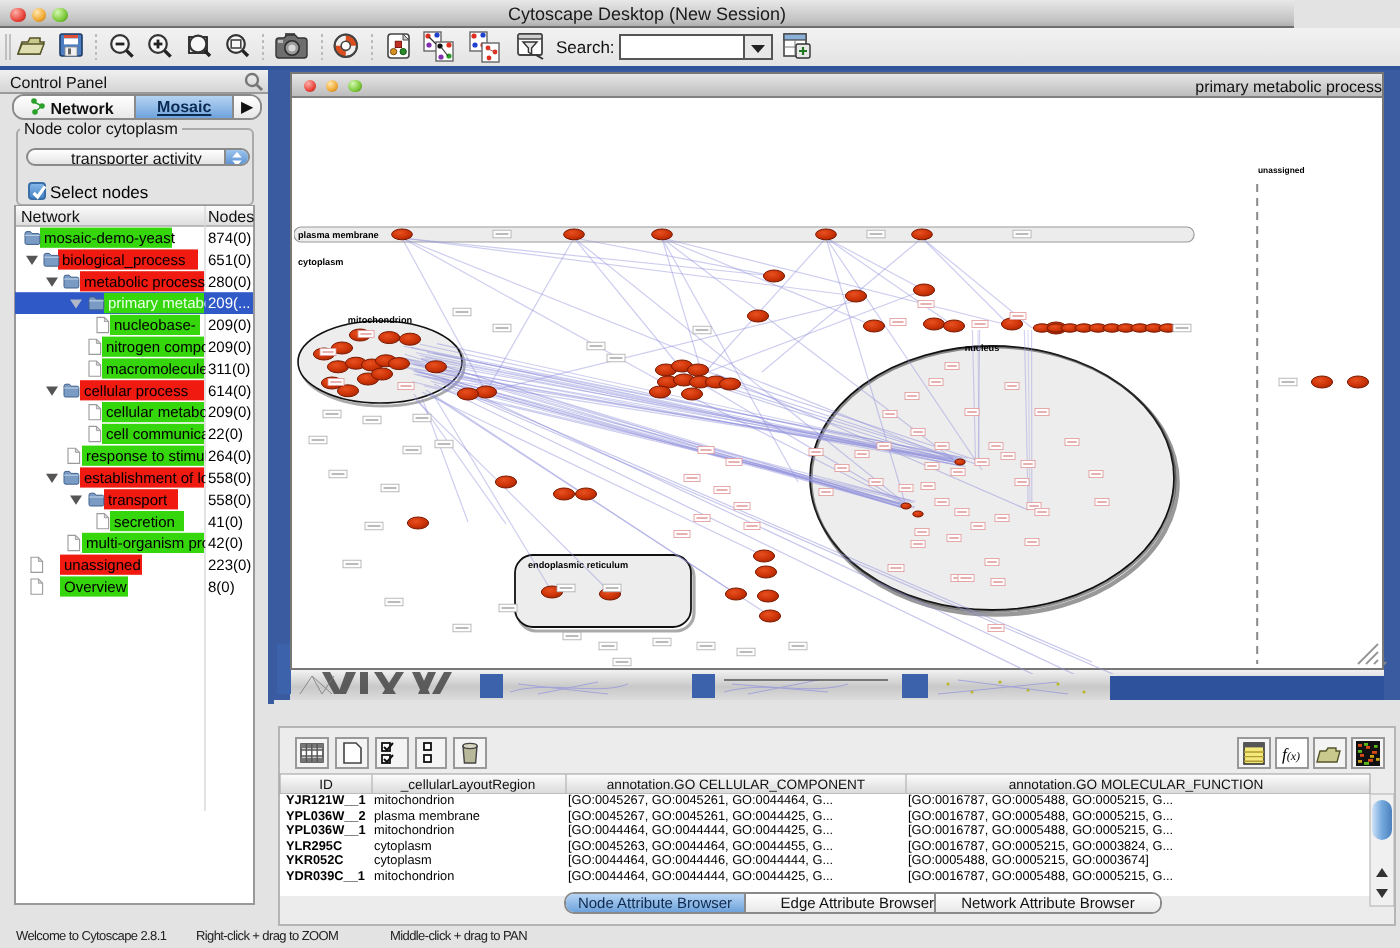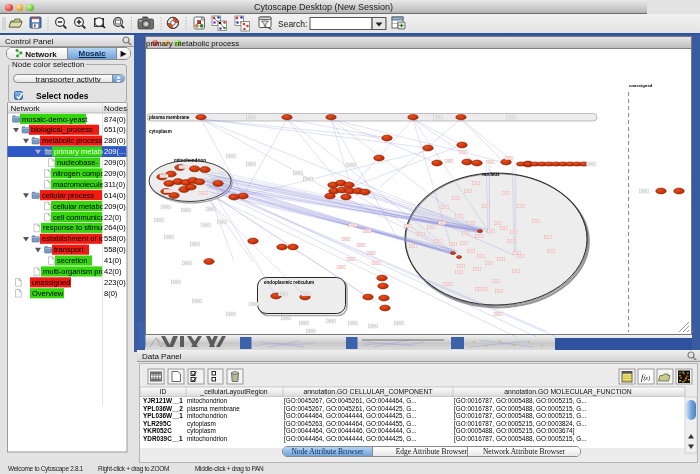--- a/index.html
+++ b/index.html
@@ -209,21 +209,21 @@
  <g stroke="#888" stroke-width="1">
       <path d="M550 12 l7 -7 M553 12 l5 -5 M556 12 l3 -3"></path>
     </g>
 </svg>
 
 <div style="position:absolute; left:145px; top:36px; width:547px; height:299px; background:#fff; border:1px solid #777;">
  <div style="position:absolute; left:0; top:0; width:545px; height:12px; background:linear-gradient(#e6e6e6,#bdbdbd); border-bottom:1px solid #808080;">
   <div style="position:absolute; left:5.5px; top:2.5px; width:6.5px; height:6.5px; border-radius:50%; background:radial-gradient(circle at 35% 30%,#ffb0a8,#e8443a 60%,#9c1f16);"></div>
   <div style="position:absolute; left:16.5px; top:2.5px; width:6.5px; height:6.5px; border-radius:50%; background:radial-gradient(circle at 35% 30%,#ffe9b0,#f0a832 60%,#a86a12);"></div>
   <div style="position:absolute; left:28px; top:2.5px; width:6.5px; height:6.5px; border-radius:50%; background:radial-gradient(circle at 35% 30%,#d4f8b0,#7cc838 60%,#3f7d14);"></div>
-  <div style="position:absolute; width:100%; text-align:left; top:1.5px; font-size:8px; color:#111;">primary metabolic process</div>
+  <div style="position:absolute; width:100%; text-align:right; top:1.5px; font-size:8px; color:#111;">primary metabolic process</div>
  </div>
  <svg style="left:1px; top:12px;" width="545" height="288" viewBox="0 0 545 288">
   <defs>
    <radialGradient id="rn" cx="0.4" cy="0.35" r="0.8">
      <stop offset="0" stop-color="#e85020"></stop>
           <stop offset="0.55" stop-color="#cc3408"></stop>
           <stop offset="1" stop-color="#992000"></stop>
    </radialGradient>
   </defs>
   <rect x="0" y="64.5" width="450" height="7.5" rx="3.5" fill="#ececec" stroke="#9a9a9a" stroke-width="0.6"></rect>
@@ -592,36 +592,36 @@
           <circle cx="2" cy="1.5" r="1.4" fill="#2ca02c"></circle>
           <circle cx="6" cy="4" r="1.4" fill="#2ca02c"></circle>
           <circle cx="2.5" cy="7" r="1.4" fill="#2ca02c"></circle>
           <path d="M2 2 L6 4 L2.5 7" stroke="#2ca02c" stroke-width="0.7" fill="none"></path>
         </svg>Network</div>
    <div class="s sel" style="width:50px; line-height:11px;text-decoration:underline;">Mosaic</div>
    <div class="s" style="width:13px; line-height:11px;">▶</div>
  </div>
 
  <div style="position:absolute; left:7.5px; top:29px; width:119px; height:39px; border:1px solid #aaa; border-radius:3px;"></div>
- <div style="position:absolute; left:10px; top:24.5px; background:#e3e3e3; padding:0 2px; font-size:8px; color:#111;">Node color selection</div>
+ <div style="position:absolute; left:10px; top:24.5px; background:#e3e3e3; padding:0 2px; font-size:8px; color:#111;">Node color cytoplasm</div>
  <div style="position:absolute; left:12.5px; top:39px; width:112px; height:9px; border:1px solid #8a8a8a; border-radius:4.5px; background:linear-gradient(#fff,#e4e4e4); overflow:hidden;">
    <div style="position:absolute; left:22px; top:0px; font-size:8px; color:#111;">transporter activity</div>
    <div style="position:absolute; right:0; top:0; width:11.5px; height:9px; background:linear-gradient(#9cc4ee,#4d88cc); border-left:1px solid #8a8a8a;">
      <svg width="11" height="9" viewBox="0 0 11 9">
           <path d="M5.5 1 l2.4 2.7 l-4.8 0 z" fill="#fff"></path>
           <path d="M5.5 8 l2.4 -2.7 l-4.8 0 z" fill="#fff"></path>
         </svg>
    </div>
  </div>
  <div style="position:absolute; left:13.5px; top:55.5px; width:9px; height:9px; border:1px solid #3a6ea8; border-radius:2px; background:linear-gradient(#85b7e8,#4583c8);">
    <svg width="9" height="9" viewBox="0 0 9 9">
         <path d="M1.8 4.5 L3.8 6.5 L7.5 1.2" stroke="#fff" stroke-width="1.6" fill="none"></path>
       </svg>
  </div>
- <div style="position:absolute; left:36px; top:56px; font-size:8.5px; color:#000;font-weight:bold;">Select nodes</div>
+ <div style="position:absolute; left:25px; top:56px; font-size:8.5px; color:#000;">Select nodes</div>
 
  <svg style="left:0; top:0;" width="134" height="428" viewBox="0 0 134 428">
    <rect x="7.5" y="68" width="119.5" height="349" fill="#fff" stroke="#999" stroke-width="1"></rect>
    <g transform="translate(7.5,-44.5)">
      <rect x="0.5" y="112.5" width="118.5" height="10" fill="url(#thg)"></rect>
      <linearGradient id="thg" x1="0" y1="0" x2="0" y2="1">
           <stop offset="0" stop-color="#fbfbfb"></stop>
           <stop offset="1" stop-color="#dcdcdc"></stop>
         </linearGradient>
      <line x1="0.5" y1="122.5" x2="119" y2="122.5" stroke="#aaa" stroke-width="0.7"></line>
@@ -791,27 +791,20 @@
               <path d="M4.2 0.4 L4.2 2.5 L6.3 2.5 Z" fill="#d8d8d8" stroke="#9a9a9a" stroke-width="0.45"></path>
             </g>
           </g>
           <text x="96.5" y="295.0" font-size="7.5" fill="#000">8(0)</text>
      </g>
    </g>
  </svg>
 </div>
 
 <div id="dpanel">
- <div style="position:absolute; left:0; top:0; width:563px; height:12px; background:linear-gradient(#f0f0f0,#d5d5d5); border-bottom:1px solid #9a9a9a;">
-   <span style="position:absolute; left:5px; top:1.5px; font-size:8px; color:#111;">Data Panel</span>
-   <svg style="position:absolute; right:3px; top:1px;" width="10" height="10" viewBox="0 0 10 10">
-        <circle cx="4" cy="4" r="3" fill="none" stroke="#777" stroke-width="1.2"></circle>
-        <line x1="6.2" y1="6.2" x2="9" y2="9" stroke="#777" stroke-width="1.4"></line>
-      </svg>
- </div>
  <div style="position:absolute; left:2px; top:13px; width:559px; height:100px; background:#ececec; border:1px solid #b5b5b5;"></div>
  <svg style="left:2px; top:13px;" width="559" height="100" viewBox="0 0 559 100">
 
   <g>
    <g transform="translate(9,6)">
           <rect width="16" height="15" fill="#f4f4f4" stroke="#999"></rect>
           <rect x="2.5" y="3" width="11" height="9" fill="#fff" stroke="#444" stroke-width="0.8"></rect>
           <rect x="2.5" y="3" width="11" height="2.2" fill="#777"></rect>
           <rect x="2.5" y="9.8" width="11" height="2.2" fill="#777"></rect>
           <path d="M2.5 6 h11 M2.5 9 h11 M5.2 3 v9 M7.9 3 v9 M10.6 3 v9" stroke="#555" stroke-width="0.7"></path>
@@ -938,21 +931,21 @@
         <div class="c4">[GO:0005488, GO:0005215, GO:0003674]</div>
       </div>
 <div class="tr">
         <div class="c1">YDR039C__1</div>
         <div class="c2">mitochondrion</div>
         <div class="c3">[GO:0044464, GO:0044444, GO:0044425, G...</div>
         <div class="c4">[GO:0016787, GO:0005488, GO:0005215, G...</div>
       </div>
  </div>
 
- <div class="seg" style="left:145px; top:96px; width:299px; height:11px; border-radius:5px;font-family:Liberation Serif, serif;">
+ <div class="seg" style="left:145px; top:96px; width:299px; height:11px; border-radius:5px;">
    <div class="s sel" style="width:90px; line-height:10px; font-size:7.5px; font-weight:normal; color:#102a4d;">Node Attribute Browser</div>
    <div class="s" style="width:95px; line-height:10px; font-size:7.5px;text-align:right;">Edge Attribute Browser</div>
    <div class="s" style="width:112px; line-height:10px; font-size:7.5px;text-align:center;">Network Attribute Browser</div>
  </div>
 </div>
 
 <div id="statusbar">
  <span style="left:8px;">Welcome to Cytoscape 2.8.1</span>
  <span style="left:98px;">Right-click + drag to ZOOM</span>
  <span style="left:195px;">Middle-click + drag to PAN</span>

